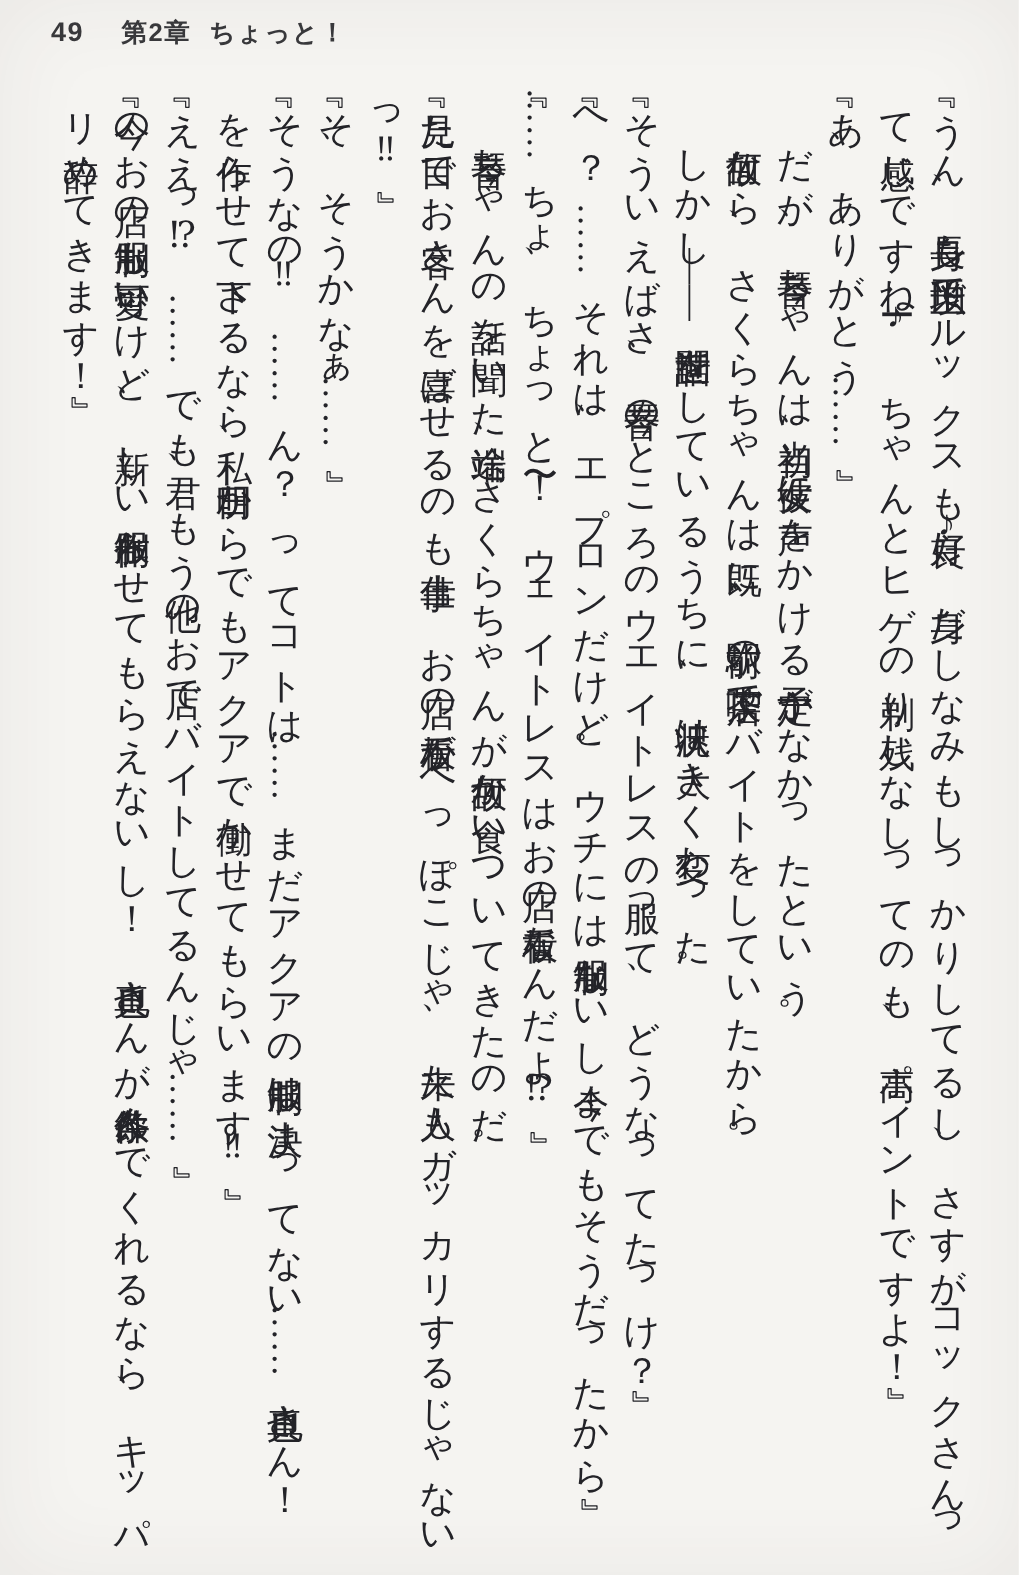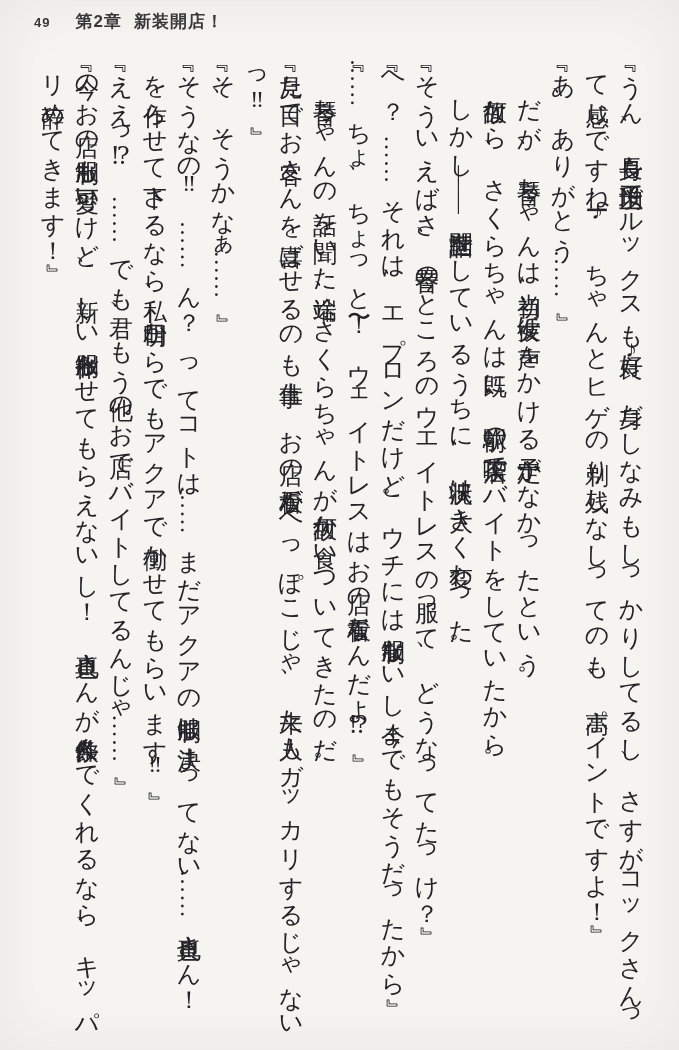--- a/index.html
+++ b/index.html
@@ -25,21 +25,21 @@
     top:10px;
     left:34px;
     display:flex;
     align-items:baseline;
     font-family:"Liberation Sans","DejaVu Sans",sans-serif;
     color:var(--header-ink);
     letter-spacing:1px;
     white-space:nowrap;
   }
   .page-number{
-    font-size:13px;
+    font-size:18px;
     font-weight:700;
   }
   .chapter-label{
     margin-left:25px;
     font-size:17px;
     font-weight:600;
   }
   .chapter-title{
     margin-left:12px;
     font-size:17px;
@@ -69,21 +69,21 @@
   }
 </style>
 </head>
 <body>
 
 <div class="page">
 
   <div class="running-header">
     <span class="page-number">49</span>
     <span class="chapter-label">第2章</span>
-    <span class="chapter-title">新装開店！</span>
+    <span class="chapter-title">ちょっと！</span>
   </div>
 
   <div class="novel-body">
     <p class="dialogue">『うん、身長も平均以上でルックスも良好♪　身だしなみもしっかりしてるし、さすがコックさんって感じですねー♪　ちゃんとヒゲの剃り残しなしってのも、高ポイントですよ！』</p>
     <p class="dialogue">『あ、ありがとう……』</p>
     <p class="narration">だが、琴音ちゃんは当初、彼女に声をかける予定がなかったという。</p>
     <p class="narration">何故なら、さくらちゃんは既に、駅前の喫茶店でバイトをしていたから。</p>
     <p class="narration">しかし――世間話をしているうちに、状況は大きく変わった。</p>
     <p class="dialogue">『そういえばさ、琴音のところのウエイトレスの服って、どうなってたっけ？』</p>
     <p class="dialogue">『へ？　……それは、エプロンだけど。ウチには制服ないし今までもそうだったから』</p>

